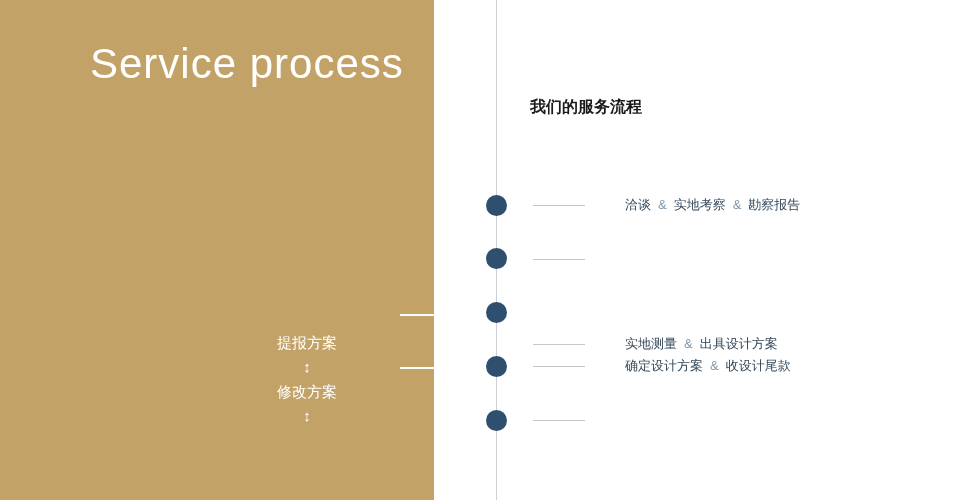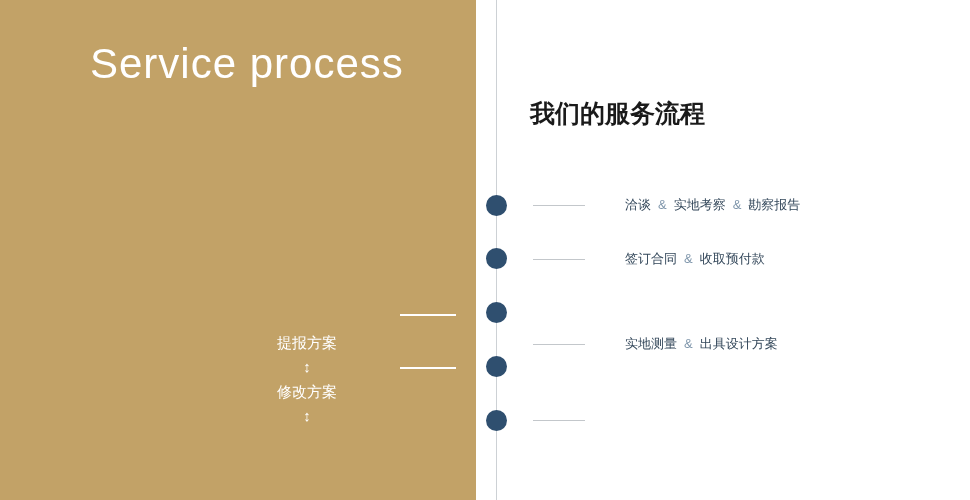--- a/index.html
+++ b/index.html
@@ -13,21 +13,21 @@
     width: 970px;
     height: 500px;
     background: #ffffff;
     overflow: hidden;
   }
 
   
   .left-panel {
     position: absolute;
     left: 0; top: 0;
-    width: 476px;
+    width: 434px;
     height: 500px;
     background: #c2a267;
   }
   .service-heading {
     position: absolute;
     left: 90px;
     top: 40px;
     font-size: 42px;
     font-weight: 300;
     letter-spacing: 1px;
@@ -79,21 +79,21 @@
   .dot-2 { top: 248px; }
   .dot-3 { top: 302px; }
   .dot-4 { top: 356px; }
   .dot-5 { top: 410px; }
 
   
   .right-heading {
     position: absolute;
     left: 530px;
     top: 97px;
-    font-size: 25px;
+    font-size: 16px;
     font-weight: bold;
     color: #1a1a1a;
   }
   .step-row {
     position: absolute;
     left: 533px;
     height: 22px;
     display: flex;
     align-items: center;
   }
@@ -149,30 +149,33 @@
 
   <div class="step-row row-1">
     <span class="row-tick"></span>
     <span class="row-text">
       <span>洽谈</span><span class="amp">&amp;</span><span>实地考察</span><span class="amp">&amp;</span><span>勘察报告</span>
     </span>
   </div>
 
   <div class="step-row row-2">
     <span class="row-tick"></span>
-    <span class="row-text">
-      <span>签订合同</span><span class="amp">&amp;</span><span>收取预付款</span>
-    </span>
   </div>
 
   <div class="step-row row-3">
     <span class="row-tick"></span>
     <span class="row-text">
       <span>实地测量</span><span class="amp">&amp;</span><span>出具设计方案</span>
     </span>
   </div>
 
+  <div class="step-row row-4">
+    <span class="row-tick"></span>
+    <span class="row-text">
+      <span>确定设计方案</span><span class="amp">&amp;</span><span>收设计尾款</span>
+    </span>
+  </div>
 
   <div class="step-row row-5">
     <span class="row-tick"></span>
   </div>
 
 </div>
 
 </body></html>

